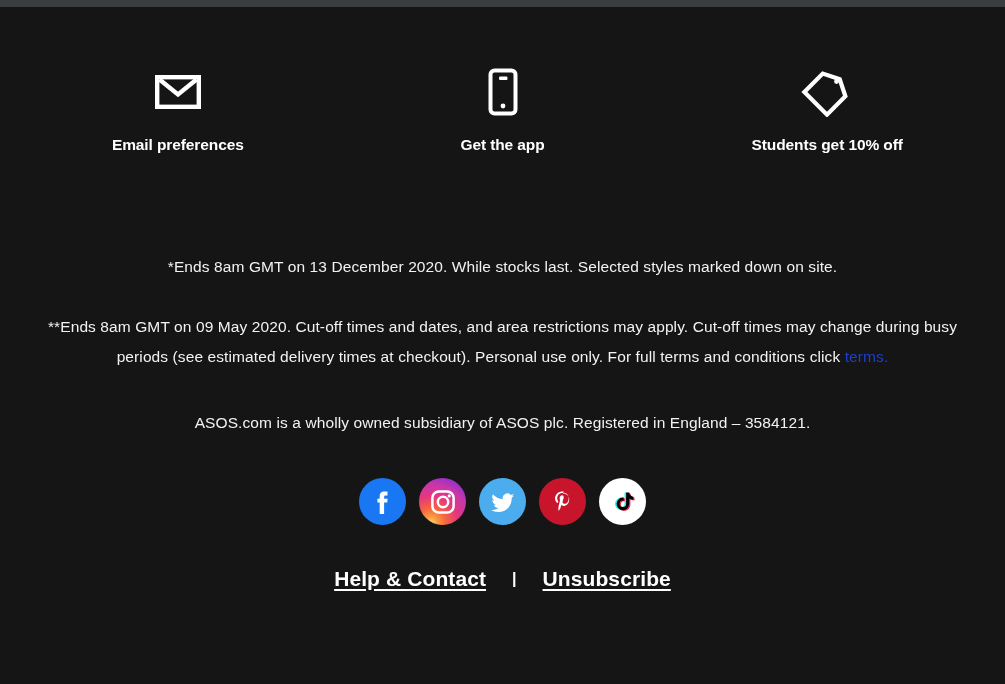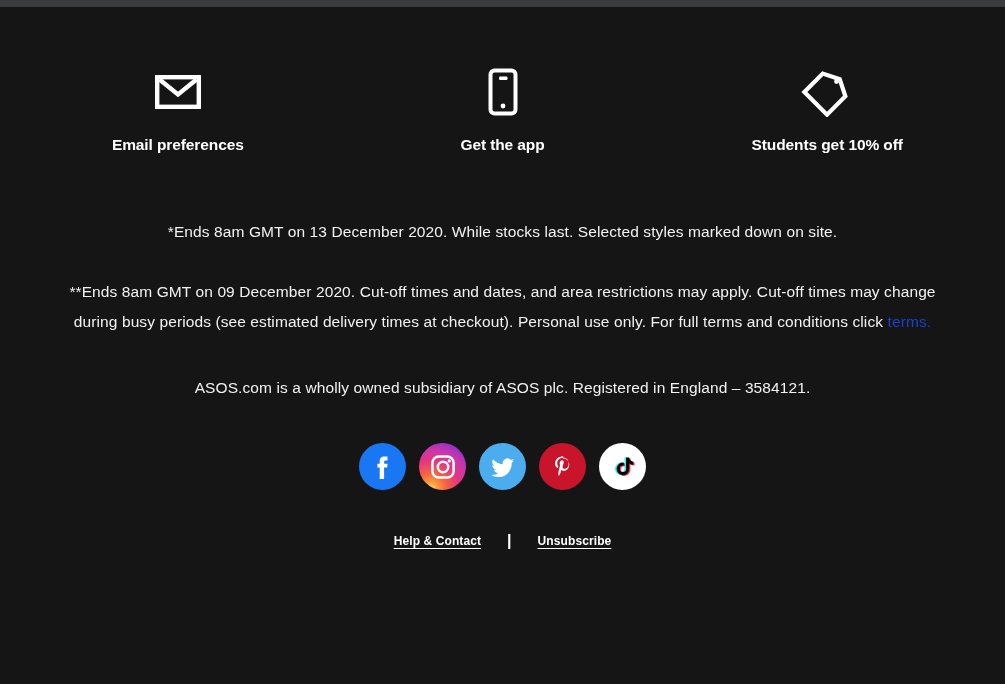--- a/index.html
+++ b/index.html
@@ -69,21 +69,21 @@
     text-align: center;
   }
   .legal-line {
     font-size: 15.5px;
     line-height: 30px;
     color: #f2f2f2;
     font-weight: 400;
     letter-spacing: 0.1px;
   }
   .legal-p1 {
-    margin-top: 60px;
+    margin-top: 95px;
   }
   .legal-p2 {
     margin-top: 30px;
     padding: 0 18px;
   }
   .legal-link {
     color: #1c3fcf;
     text-decoration: none;
   }
 
@@ -126,21 +126,21 @@
 
   
   .bottom-links {
     margin-top: 42px;
     display: flex;
     align-items: center;
     justify-content: center;
     gap: 0;
   }
   .bottom-link {
-    font-size: 12px;
+    font-size: 21px;
     font-weight: bold;
     color: #ffffff;
     text-decoration: underline;
     text-underline-offset: 3px;
     cursor: pointer;
     letter-spacing: 0.1px;
   }
   .link-divider {
     font-size: 16px;
     font-weight: bold;
@@ -190,21 +190,21 @@
       </div>
       <div class="benefit-label">Students get 10% off</div>
     </div>
 
   </div>
 
   <div class="legal-block">
 
     <div class="legal-line legal-p1">*Ends 8am GMT on 13 December 2020. While stocks last. Selected styles marked down on site.</div>
 
-    <div class="legal-line legal-p2"><span>**Ends 8am GMT on 09 December 2020. Cut-off times and dates, and area restrictions may apply. Cut-off times may change during busy periods (see estimated delivery times at checkout). Personal use only. For full terms and conditions click </span><span class="legal-link">terms.</span></div>
+    <div class="legal-line legal-p2"><span>**Ends 8am GMT on 09 May 2020. Cut-off times and dates, and area restrictions may apply. Cut-off times may change during busy periods (see estimated delivery times at checkout). Personal use only. For full terms and conditions click </span><span class="legal-link">terms.</span></div>
 
     <div class="address-block">
       <div class="address-line">ASOS.com is a wholly owned subsidiary of ASOS plc. Registered in England – 3584121.</div>
     </div>
 
   </div>
 
   <div class="social-row">
 
     <div class="social-icon sc-facebook">

